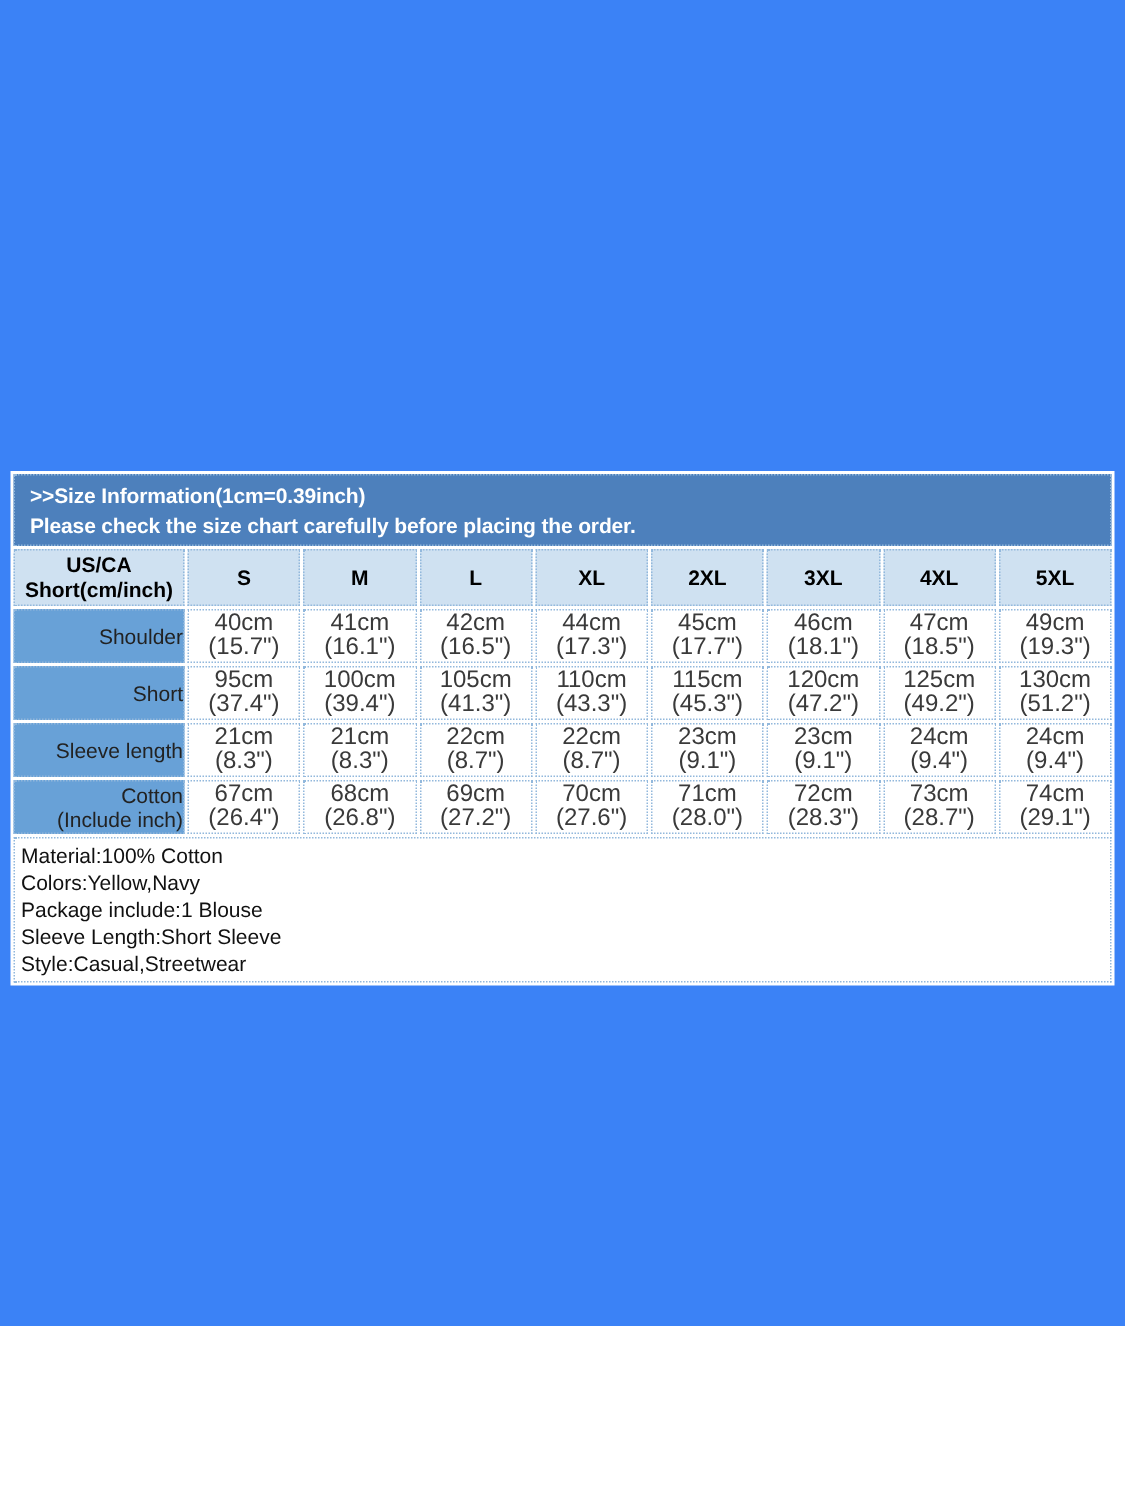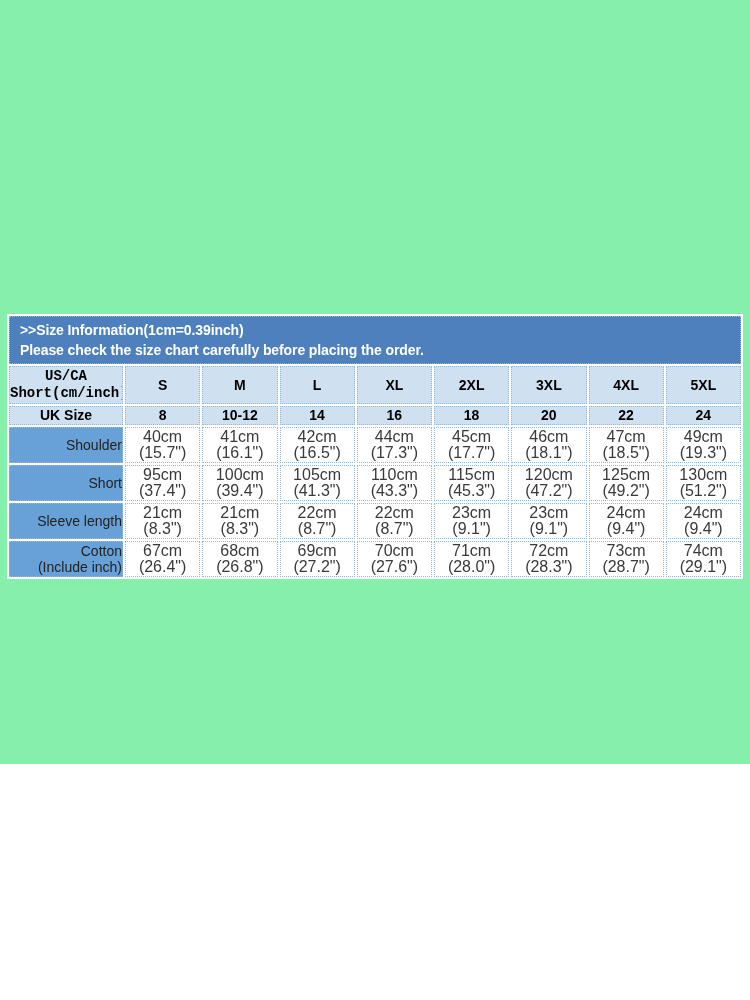--- a/index.html
+++ b/index.html
@@ -5,22 +5,22 @@
 <style>
   html, body {
     margin: 0;
     padding: 0;
     background: #ffffff;
     font-family: "Liberation Sans", sans-serif;
   }
   .canvas {
     position: relative;
     width: 750px;
-    height: 764px;
-    background: #86efac;
+    height: 884px;
+    background: #3b82f6;
     overflow: hidden;
   }
   table.size-table {
     position: absolute;
     left: 7px;
     top: 314px;
     width: 736px;
     border-collapse: separate;
     border-spacing: 2px;
     table-layout: fixed;
@@ -47,21 +47,20 @@
   
   tr.hdr td {
     background: var(--header-bg, #cfe1f1);
     color: var(--header-text, #000000);
     font-weight: bold;
     font-size: 14px;
   }
   td.corner-hdr {
     line-height: 17px;
     padding: 1px 0;
-    font-family: Liberation Mono, monospace;
   }
   td.size-hdr { height: 34px; }
   tr.size-num-row td { height: 17px; line-height: 17px; }
   
   td.m-label {
     background: var(--label-col-bg, #68a1d7);
     text-align: right;
     padding-left: 5px;
     font-size: 14px;
     font-weight: normal;
@@ -117,32 +116,20 @@
 
       <td class="size-hdr">S</td>
           <td class="size-hdr">M</td>
           <td class="size-hdr">L</td>
           <td class="size-hdr">XL</td>
           <td class="size-hdr">2XL</td>
           <td class="size-hdr">3XL</td>
           <td class="size-hdr">4XL</td>
           <td class="size-hdr">5XL</td>
         </tr>
-      <tr class="hdr size-num-row" id="uk-row">
-        <td>UK Size</td>
-
-      <td>8</td>
-          <td>10-12</td>
-          <td>14</td>
-          <td>16</td>
-          <td>18</td>
-          <td>20</td>
-          <td>22</td>
-          <td>24</td>
-        </tr>
 
       <tr>
           <td class="m-label">
             <div>Shoulder</div>
           </td>
           <td class="m-val">
             <div>40cm</div>
             <div>(15.7")</div>
           </td>
           <td class="m-val">
@@ -279,15 +266,25 @@
           </td>
           <td class="m-val">
             <div>73cm</div>
             <div>(28.7")</div>
           </td>
           <td class="m-val">
             <div>74cm</div>
             <div>(29.1")</div>
           </td>
         </tr>
+        <tr id="notes-row">
+        <td colspan="9" class="notes" id="notes-cell">
+
+        <div>Material:100% Cotton</div>
+            <div>Colors:Yellow,Navy</div>
+            <div>Package include:1 Blouse</div>
+            <div>Sleeve Length:Short Sleeve</div>
+            <div>Style:Casual,Streetwear</div>
+          </td>
+      </tr>
     </tbody>
   </table>
 </div>
 
 </body></html>

